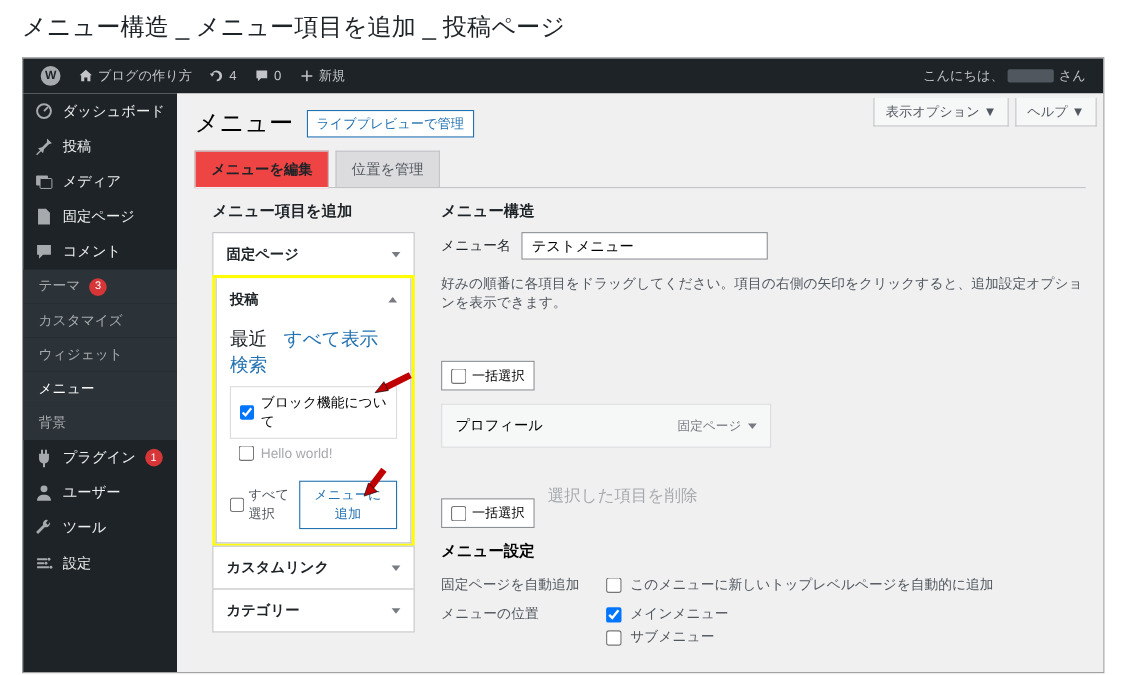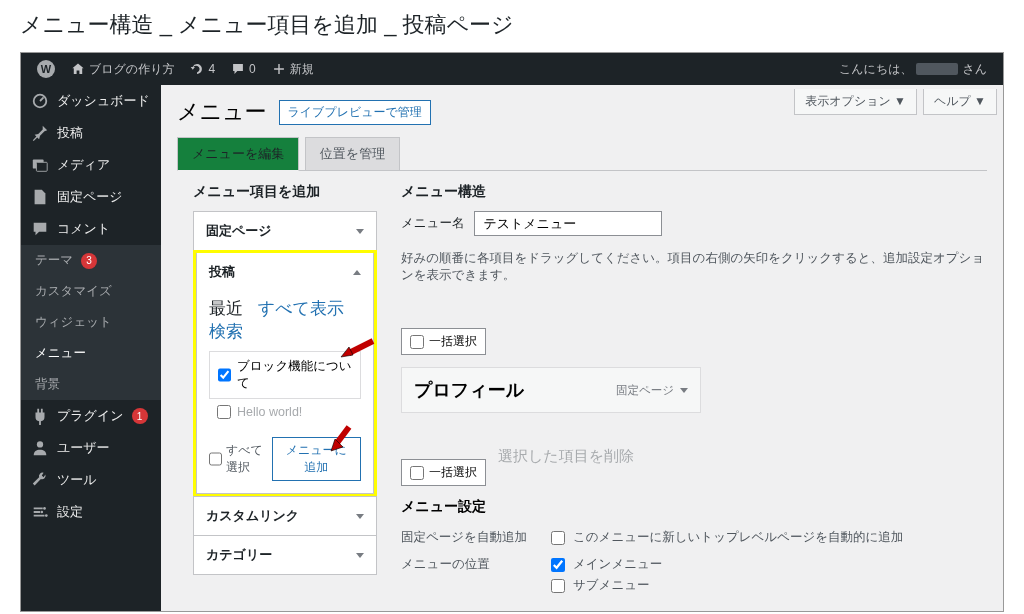--- a/index.html
+++ b/index.html
@@ -30,21 +30,21 @@
 
 .main { flex: 1; background: #f0f0f1; padding: 6px 16px 16px 16px; overflow: hidden; position: relative; }
 .top-options { position: absolute; top: 4px; right: 6px; display: flex; gap: 6px; }
 .screen-opt { background: #f6f7f7; border: 1px solid #c3c4c7; border-top: none; padding: 4px 10px; font-size: 12px; color: #50575e; cursor: pointer; }
 
 h1.title-row { font-size: 22px; font-weight: 400; margin: 6px 0 10px; display: flex; align-items: center; gap: 12px; }
 .live-preview { font-size: 12px; border: 1px solid #2271b1; color: #2271b1; padding: 3px 8px; background: #fff; cursor: pointer; }
 
 .nav-tabs { border-bottom: 1px solid #c3c4c7; margin-bottom: 12px; }
 .nav-tab { display: inline-block; padding: 7px 14px; background: #dcdcde; border: 1px solid #c3c4c7; border-bottom: none; margin-right: 2px; margin-bottom: -1px; cursor: pointer; color: #50575e; font-size: 13px; }
-.nav-tab.active { background: #15803d; border-bottom: 1px solid #f0f0f1; color: #1d2327; font-weight: 400; }
+.nav-tab.active { background: #ef4444; border-bottom: 1px solid #f0f0f1; color: #1d2327; font-weight: 700; }
 
 .notice-box { background: #fff; border: 1px solid #c3c4c7; padding: 12px 14px; font-size: 12.5px; color: #50575e; margin-bottom: 14px; }
 .notice-box a { color: #2271b1; text-decoration: none; }
 
 .cols { display: flex; gap: 24px; }
 .col-left { width: 200px; flex-shrink: 0; padding-left: 16px; }
 .col-right { flex: 1; }
 .col-h { font-size: 14px; font-weight: 600; margin-bottom: 10px; color: #1d2327; }
 
 .accordion { border: 1px solid #c3c4c7; background: #fff; margin-bottom: -1px; }
@@ -62,28 +62,28 @@
 .sub-tabs .st-active { color: #1d2327; cursor: default; }
 .post-item { display: flex; align-items: center; gap: 6px; padding: 4px 0; font-size: 12.5px; border: 1px solid #dcdcde; padding: 6px 8px; margin-bottom: 2px; }
 .post-item.faded { color: #a7aaad; border: none; padding: 4px 8px; }
 .cb { width: 14px; height: 14px; }
 .acc-foot { display: flex; justify-content: space-between; align-items: center; margin-top: 14px; }
 .sel-all { font-size: 12px; display: flex; align-items: center; gap: 4px; color: #50575e; }
 .add-btn { border: 1px solid #2271b1; color: #2271b1; background: #fff; padding: 4px 10px; font-size: 12px; cursor: pointer; }
 
 .right-top { display: flex; align-items: center; gap: 10px; margin-bottom: 14px; }
 .right-top label { font-size: 12.5px; color: #1d2327; }
-.right-top input { border: 1px solid #8c8f94; padding: 4px 8px; font-size: 13px; width: 188px; }
+.right-top input { border: 1px solid #8c8f94; padding: 4px 8px; font-size: 13px; width: 224px; }
 .hint { font-size: 12.5px; color: #50575e; margin-bottom: 12px; }
 .bulk-row { display: flex; align-items: center; gap: 12px; margin-bottom: 12px; }
 .bulk-cb { border: 1px solid #8c8f94; background: #fff; padding: 4px 8px; font-size: 12px; display: flex; align-items: center; gap: 5px; cursor: pointer; margin-top: 32px; }
 .bulk-link { font-size: 15px; color: #a7aaad; }
 
 .menu-item-card { border: 1px solid #dcdcde; background: #f6f7f7; width: 300px; display: flex; justify-content: space-between; align-items: center; padding: 10px 12px; margin-bottom: 14px; cursor: pointer; }
-.menu-item-card .mic-title { font-weight: 700; font-size: 18px; }
+.menu-item-card .mic-title { font-weight: 400; font-size: 13px; }
 .menu-item-card .mic-type { font-size: 11.5px; color: #787c82; display: flex; align-items: center; gap: 6px; }
 
 .settings-h { font-size: 14px; font-weight: 600; margin-top: 8px; margin-bottom: 8px; }
 .setting-row { display: flex; align-items: flex-start; gap: 20px; padding: 5px 0; font-size: 12.5px; color: #50575e; }
 .setting-row .lbl { width: 130px; flex-shrink: 0; }
 .setting-row .opts { display: flex; flex-direction: column; gap: 4px; }
 .setting-row .opt { display: flex; align-items: center; gap: 8px; }
 
 
 .arrow { position: absolute; pointer-events: none; }

